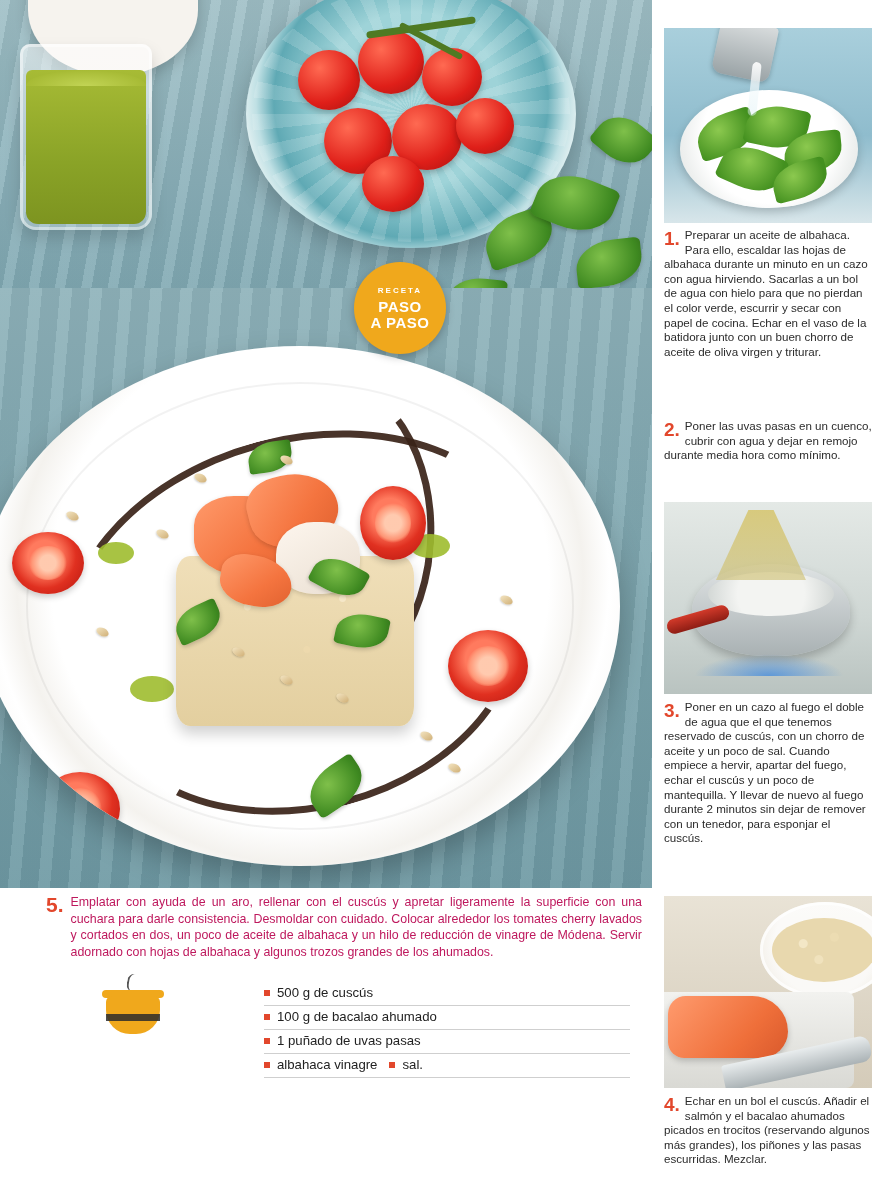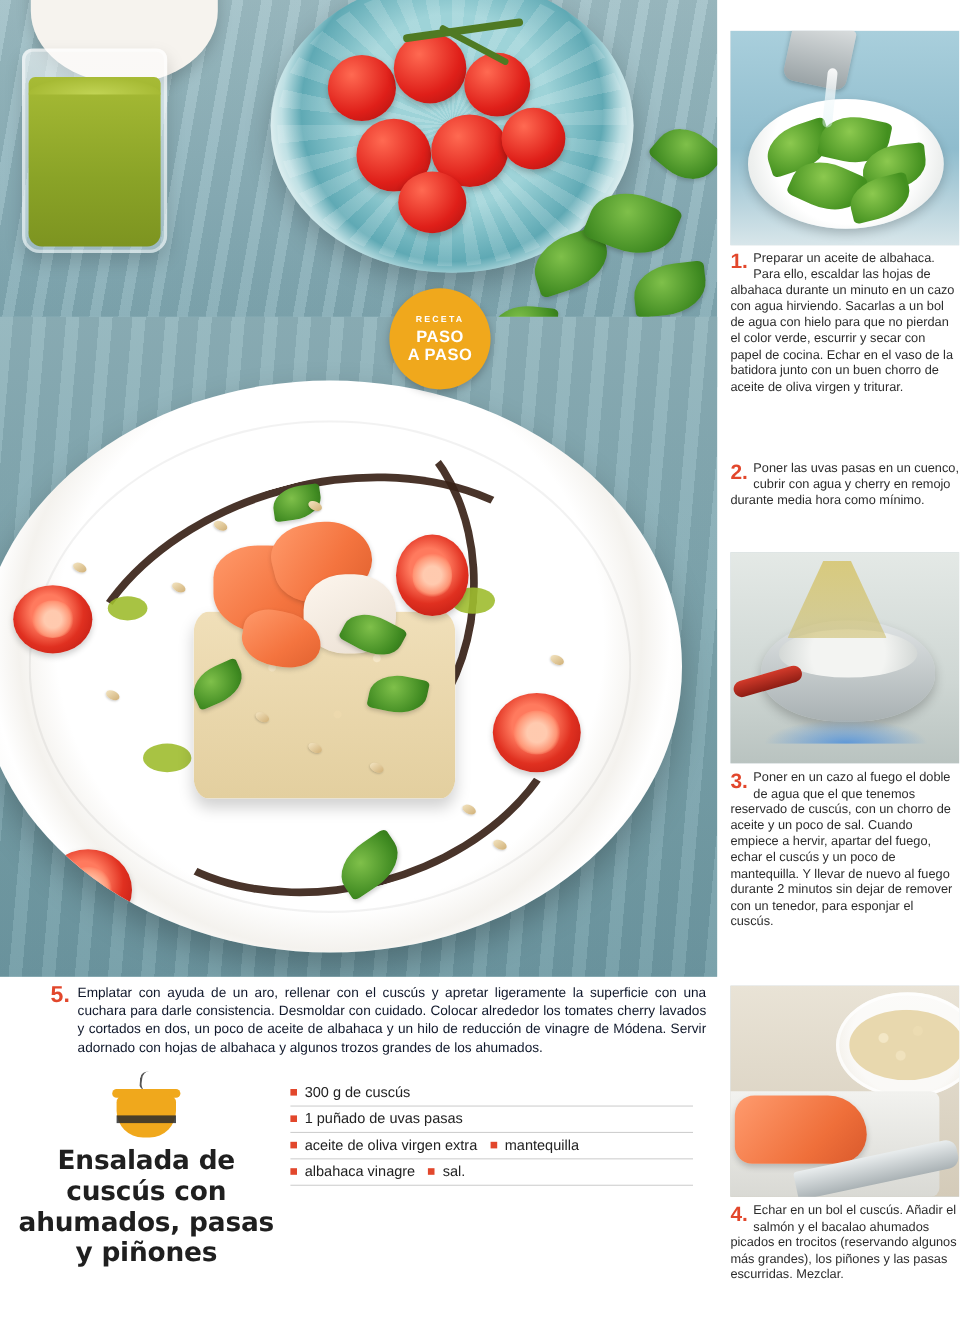--- a/index.html
+++ b/index.html
@@ -272,21 +272,21 @@
     font-weight: 800;
     font-size: 21px;
     line-height: 1;
     margin-right: 7px;
     flex: none;
   }
   .step5 p {
     margin: 0;
     font-size: 12.4px;
     line-height: 1.33;
-    color: #0f172a;
+    color: #be185d;
     text-align: justify;
   }
 
   
   .recipe-block {
     position: absolute;
     left: 0; top: 968px;
     width: 652px;
     height: 232px;
     display: flex;
@@ -602,38 +602,35 @@
     </div>
 
     <div class="recipe-block">
       <div class="title-col">
         <div class="pot-icon">
           <div class="steam"></div>
           <div class="pot-lid"></div>
           <div class="pot-body"></div>
           <div class="pot-stripe"></div>
         </div>
-        <h1 class="recipe-title">Ensalada de cuscús con ahumados, pasas y piñones</h1>
       </div>
 
       <div class="ing-col">
         <ul class="ing-list">
           <li>
             <span class="sq"></span>
-            <span>300 g de cuscús</span>
+            <span>500 g de cuscús</span>
+          </li>
+          <li>
+            <span class="sq"></span>
+            <span>100 g de bacalao ahumado</span>
           </li>
           <li>
             <span class="sq"></span>
             <span>1 puñado de uvas pasas</span>
-          </li>
-          <li>
-            <span class="sq"></span>
-            <span>aceite de oliva virgen extra</span>
-            <span class="sq sec"></span>
-            <span>mantequilla</span>
           </li>
           <li>
             <span class="sq"></span>
             <span>albahaca vinagre</span>
             <span class="sq sec"></span>
             <span>sal.</span>
           </li>
         </ul>
       </div>
     </div>
@@ -654,21 +651,21 @@
       <div class="p1-stream"></div>
     </div>
 
     <div class="rc-text" style="top:228px;">
       <span class="num">1.</span>
       <span>Preparar un aceite de albahaca. Para ello, escaldar las hojas de albahaca durante un minuto en un cazo con agua hirviendo. Sacarlas a un bol de agua con hielo para que no pierdan el color verde, escurrir y secar con papel de cocina. Echar en el vaso de la batidora junto con un buen chorro de aceite de oliva virgen y triturar.</span>
     </div>
 
     <div class="rc-text" style="top:419px;">
       <span class="num">2.</span>
-      <span>Poner las uvas pasas en un cuenco, cubrir con agua y cherry en remojo durante media hora como mínimo.</span>
+      <span>Poner las uvas pasas en un cuenco, cubrir con agua y dejar en remojo durante media hora como mínimo.</span>
     </div>
 
     <div class="rc-photo" style="top:502px;height:192px;">
       <div class="p2-bg"></div>
       <div class="p2-pan">
         <div class="p2-inner"></div>
       </div>
       <div class="p2-pour"></div>
       <div class="p2-handle"></div>
       <div class="p2-flame"></div>

